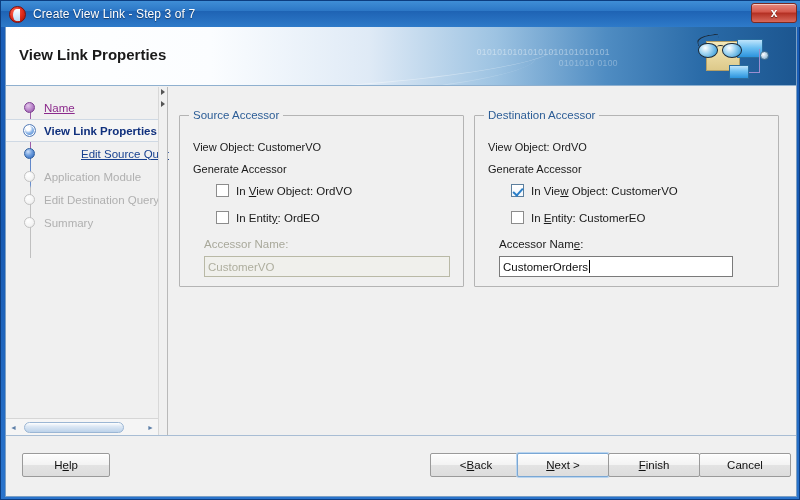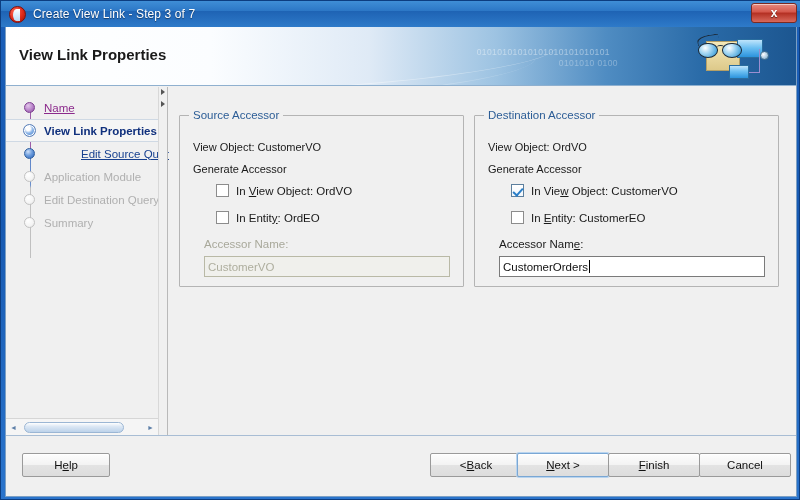--- a/index.html
+++ b/index.html
@@ -303,21 +303,21 @@
     position: absolute; left: 24px; top: 140px; height: 21px;
     font-size: 11.5px; padding: 0 3px;
     display: flex; align-items: center;
     background: #ffffff; border: 1px solid #7a7a7a;
     color: #111;
   }
   .textfield.disabled {
     background: #f0f0ec; border: 1px solid #b9b9a6; color: #aeae9e;
   }
   .textfield.src-f { width: 246px; }
-  .textfield.dst-f { width: 266px; }
+  .textfield.dst-f { width: 234px; }
   .caret {
     display: inline-block; width: 1px; height: 13px;
     background: #000; margin-left: 1px;
   }
 
   
   .btnbar {
     position: absolute; left: 0; bottom: 0;
     width: 790px; height: 61px;
     background: #f0f0f0;

